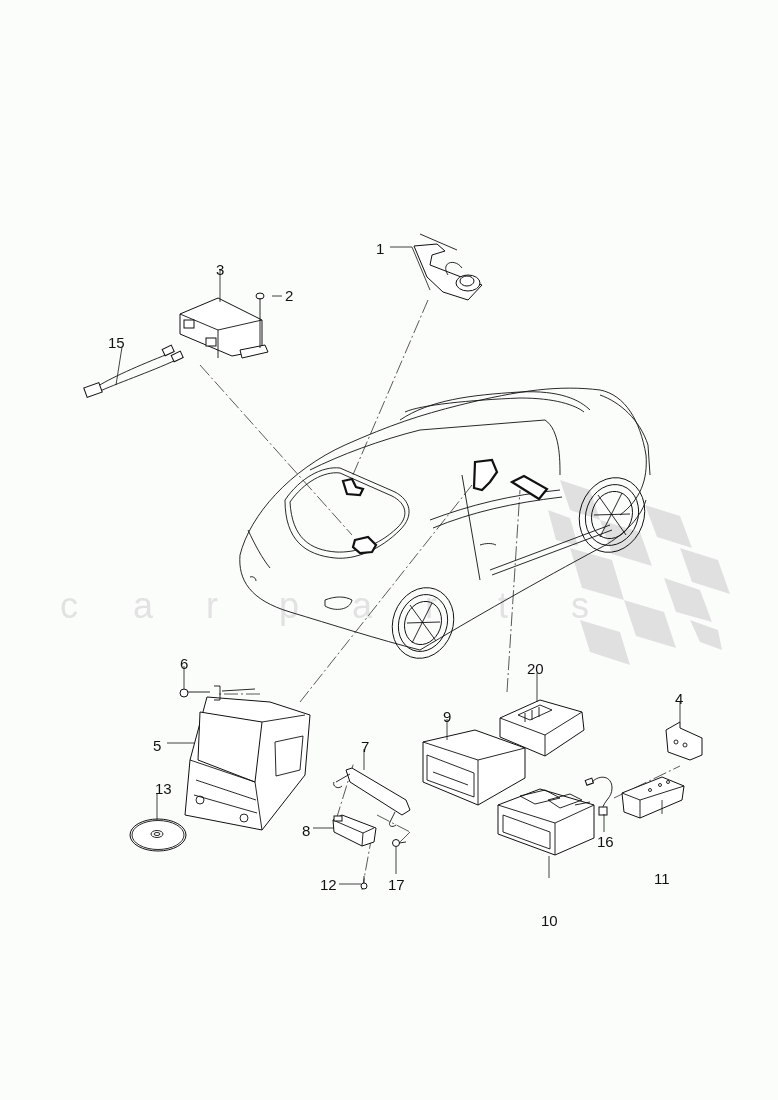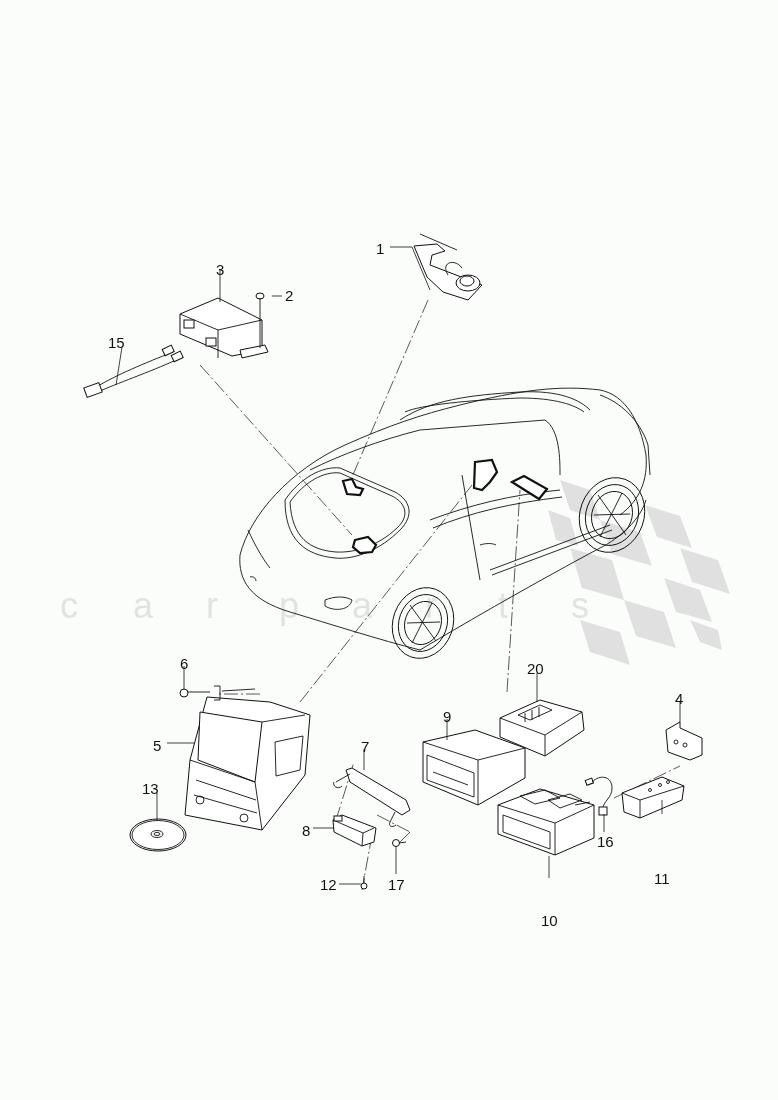--- a/index.html
+++ b/index.html
@@ -240,18 +240,18 @@
   <div class="callout" style="left:216px;top:262px;">3</div>
   <div class="callout" style="left:675px;top:691px;">4</div>
   <div class="callout" style="left:153px;top:738px;">5</div>
   <div class="callout" style="left:180px;top:656px;">6</div>
   <div class="callout" style="left:361px;top:739px;">7</div>
   <div class="callout" style="left:302px;top:823px;">8</div>
   <div class="callout" style="left:443px;top:709px;">9</div>
   <div class="callout" style="left:541px;top:880px;margin-top:33px;">10</div>
   <div class="callout" style="left:654px;top:824px;margin-top:47px;">11</div>
   <div class="callout" style="left:597px;top:834px;">16</div>
-  <div class="callout" style="left:142px;top:781px;">13</div>
+  <div class="callout" style="left:155px;top:781px;">13</div>
   <div class="callout" style="left:527px;top:661px;">20</div>
   <div class="callout" style="left:108px;top:335px;">15</div>
   <div class="callout" style="left:320px;top:877px;">12</div>
   <div class="callout" style="left:388px;top:877px;">17</div>
 </div>
 
 </body></html>

